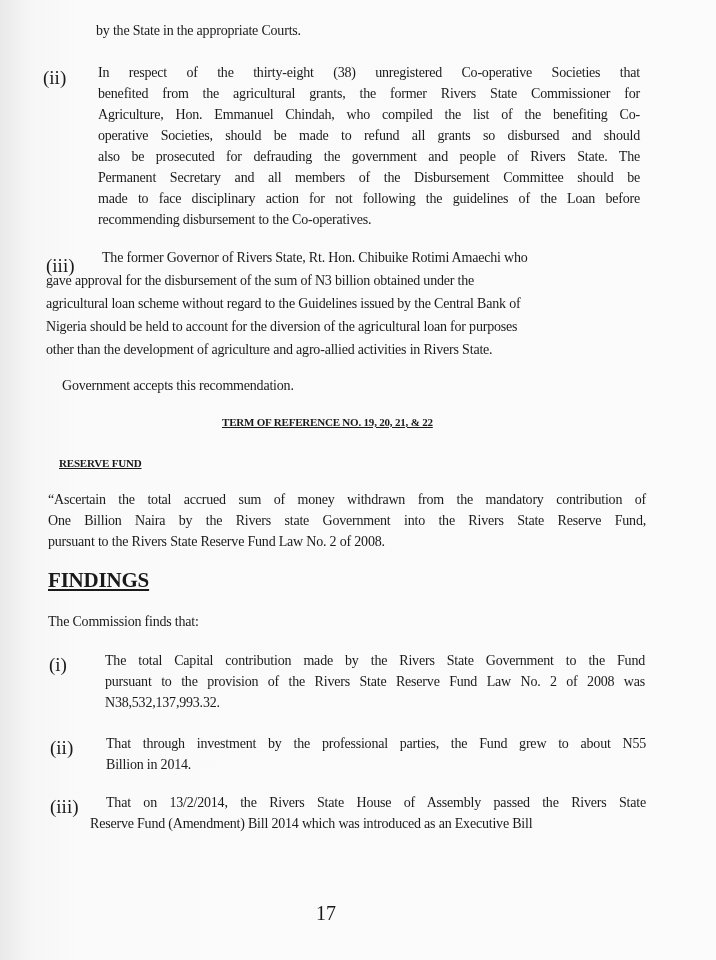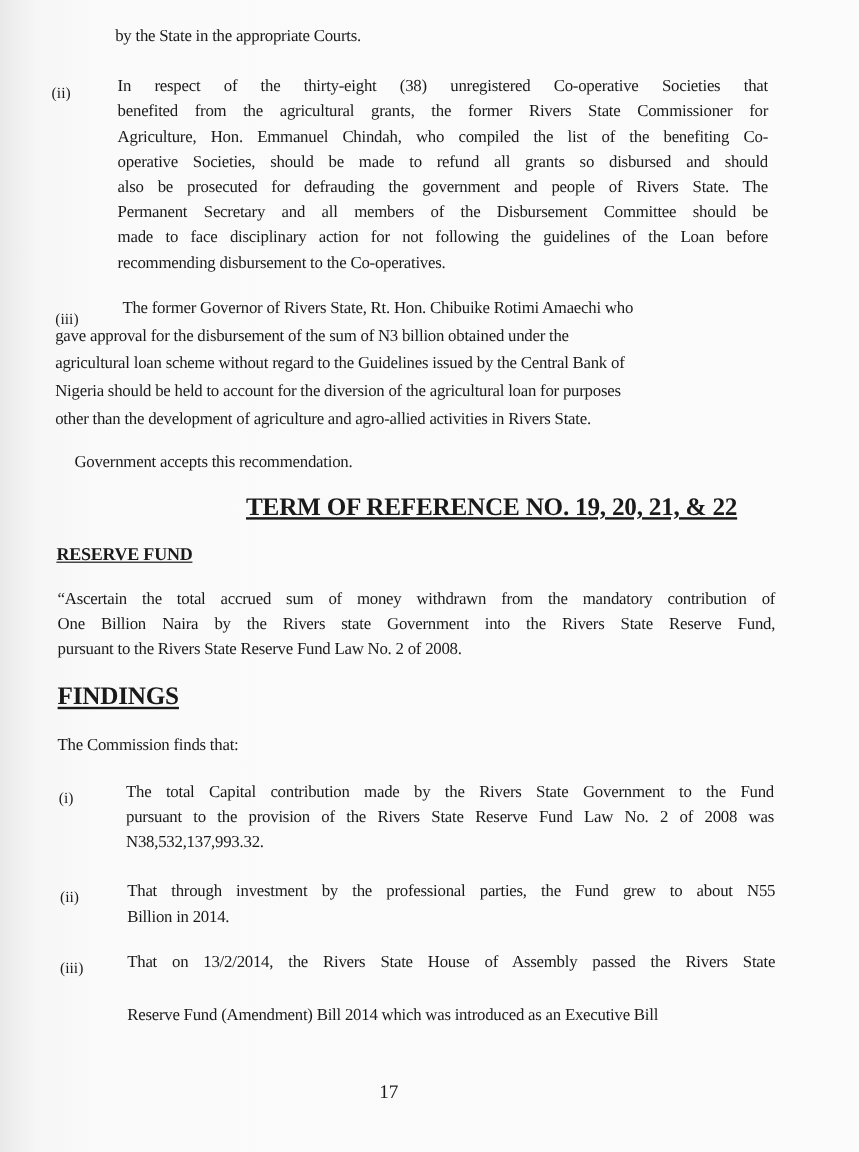--- a/index.html
+++ b/index.html
@@ -5,23 +5,23 @@
   html, body { margin:0; padding:0; }
   body {
     width:716px; height:960px; overflow:hidden;
     background: linear-gradient(90deg, #e9e9e9 0px, #f6f6f6 30px, #fafafa 80px, #fbfbfb 100%);
     font-family: "Liberation Serif", serif;
     color:#1a1a1a;
     position:relative;
   }
   .line { position:absolute; font-size:14px; line-height:21px; white-space:nowrap; letter-spacing:-0.2px; }
   .just { text-align:justify; text-align-last:justify; white-space:normal; }
-  .marker { position:absolute; font-size:13px; line-height:21px; }
+  .marker { position:absolute; font-size:19px; line-height:21px; }
   .uline { text-decoration:underline; font-weight:bold; }
-  .pagenum { position:absolute; font-size:16px; }
+  .pagenum { position:absolute; font-size:20px; }
 </style>
 </head>
 <body>
 
 <div>
 
   <div class="line" style="left:96px; top:20px;">by the State in the appropriate Courts.</div>
 
   <div class="marker" style="left:43px; top:67px;">(ii)</div>
   <div class="line just" style="left:98px; top:62px; width:542px;">In respect of the thirty-eight (38) unregistered Co-operative Societies that</div>
@@ -35,39 +35,39 @@
 
   <div class="marker" style="left:46px; top:255px;">(iii)</div>
   <div class="line" style="left:102px; top:247px;">The former Governor of Rivers State, Rt. Hon. Chibuike Rotimi Amaechi who</div>
   <div class="line" style="left:46px; top:270px;">gave approval for the disbursement of the sum of N3 billion obtained under the</div>
   <div class="line" style="left:46px; top:293px;">agricultural loan scheme without regard to the Guidelines issued by the Central Bank of</div>
   <div class="line" style="left:46px; top:316px;">Nigeria should be held to account for the diversion of the agricultural loan for purposes</div>
   <div class="line" style="left:46px; top:339px;">other than the development of agriculture and agro-allied activities in Rivers State.</div>
 
   <div class="line" style="left:62px; top:375px;">Government accepts this recommendation.</div>
 
-  <div class="line uline" style="left:205px; top:412px; font-size:21px;">TERM OF REFERENCE NO. 19, 20, 21, &amp; 22</div>
+  <div class="line uline" style="left:222px; top:412px; font-size:11px;">TERM OF REFERENCE NO. 19, 20, 21, &amp; 22</div>
 
-  <div class="line uline" style="left:47px; top:453px; font-size:15px;">RESERVE FUND</div>
+  <div class="line uline" style="left:59px; top:453px; font-size:11px;">RESERVE FUND</div>
 
   <div class="line just" style="left:48px; top:489px; width:598px;">“Ascertain the total accrued sum of money withdrawn from the mandatory contribution of</div>
   <div class="line just" style="left:48px; top:510px; width:598px;">One Billion Naira by the Rivers state Government into the Rivers State Reserve Fund,</div>
   <div class="line" style="left:48px; top:531px;">pursuant to the Rivers State Reserve Fund Law No. 2 of 2008.</div>
 
   <div class="line uline" style="left:48px; top:570px; font-size:21px;">FINDINGS</div>
 
   <div class="line" style="left:48px; top:611px;">The Commission finds that:</div>
 
   <div class="marker" style="left:49px; top:654px;">(i)</div>
   <div class="line just" style="left:105px; top:650px; width:540px;">The total Capital contribution made by the Rivers State Government to the Fund</div>
   <div class="line just" style="left:105px; top:671px; width:540px;">pursuant to the provision of the Rivers State Reserve Fund Law No. 2 of 2008 was</div>
   <div class="line" style="left:105px; top:692px;">N38,532,137,993.32.</div>
 
   <div class="marker" style="left:50px; top:737px;">(ii)</div>
   <div class="line just" style="left:106px; top:733px; width:540px;">That through investment by the professional parties, the Fund grew to about N55</div>
   <div class="line" style="left:106px; top:754px;">Billion in 2014.</div>
 
   <div class="marker" style="left:50px; top:796px;">(iii)</div>
   <div class="line just" style="left:106px; top:792px; width:540px;">That on 13/2/2014, the Rivers State House of Assembly passed the Rivers State</div>
-  <div class="line" style="left:106px; top:813px;margin-top:23px;">Reserve Fund (Amendment) Bill 2014 which was introduced as an Executive Bill</div>
+  <div class="line" style="left:90px; top:813px;">Reserve Fund (Amendment) Bill 2014 which was introduced as an Executive Bill</div>
 
   <div class="pagenum" style="left:316px; top:902px;">17</div>
 </div>
 
 </body></html>

